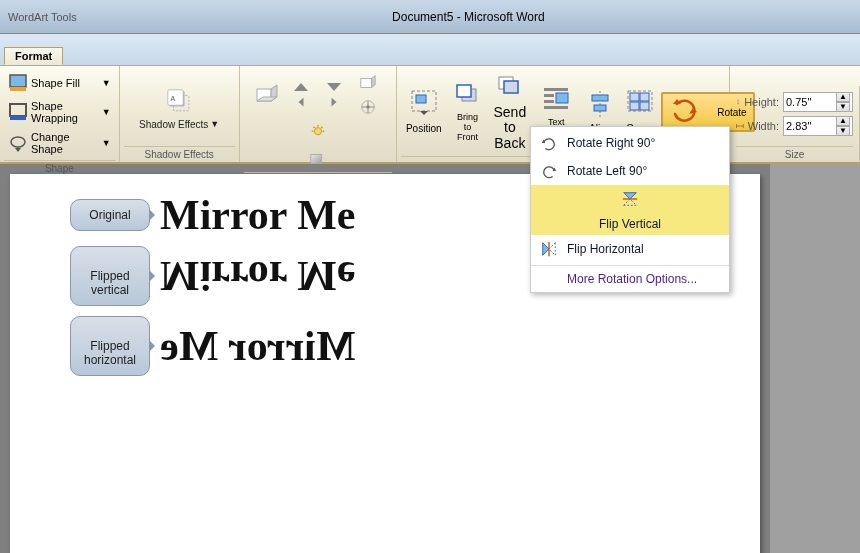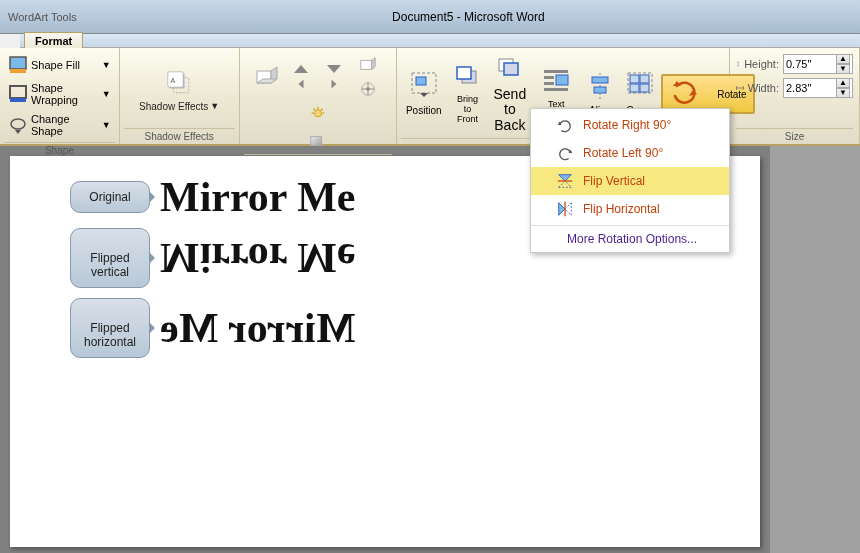--- a/index.html
+++ b/index.html
@@ -13,27 +13,26 @@
       align-items: center;
       padding: 0 8px;
       font-size: 11px;
       color: #000;
       border-bottom: 1px solid #888;
     }
     .title-bar-text { flex: 1; text-align: center; font-size: 12px; }
 
     
     .ribbon-tabs {
-      height: 14px;
+      height: 32px;
       background: linear-gradient(to bottom, #dce9f5, #c8d8e8);
       display: flex;
-      align-items: center;
+      align-items: flex-end;
       padding-left: 4px;
       border-bottom: 1px solid #aaa;
-      margin-left: 20px;
     }
     .ribbon-tab {
       padding: 2px 10px;
       font-size: 11px;
       border: 1px solid transparent;
       border-bottom: none;
       cursor: pointer;
       background: transparent;
     }
     .ribbon-tab.active {
@@ -175,20 +174,21 @@
       border-radius: 2px;
       background: linear-gradient(to bottom, #ffe090, #f0c840);
       font-size: 10px;
     }
     .rotate-btn-icon { width: 32px; height: 32px; display: flex; align-items: center; justify-content: center; }
 
     
     .size-group {
       min-width: 130px;
       padding: 6px 6px 0 6px;
+      margin-top: 20px;
     }
     .size-inputs {
       display: flex;
       flex-direction: column;
       gap: 4px;
       flex: 1;
     }
     .size-row {
       display: flex;
       flex-direction: row;
@@ -239,26 +239,26 @@
       background: white;
       border: 1px solid #ccc;
       box-shadow: 2px 2px 6px rgba(0,0,0,0.3);
       z-index: 100;
       padding: 2px 0;
     }
     .dropdown-item {
       display: flex;
       align-items: center;
       gap: 8px;
-      padding: 4px 24px;
+      padding: 4px 8px;
       cursor: pointer;
       font-size: 12px;
-      color: #c2410c;
-    }
-    .dropdown-item.highlighted { background: #f8e880; }
+      color: #0f172a;
+    }
+    .dropdown-item.highlighted { background: #f8e880; flex-direction: column; }
     .dropdown-item-icon {
       width: 20px;
       height: 20px;
       display: flex;
       align-items: center;
       justify-content: center;
       flex-shrink: 0;
     }
     .dropdown-separator {
       height: 1px;

